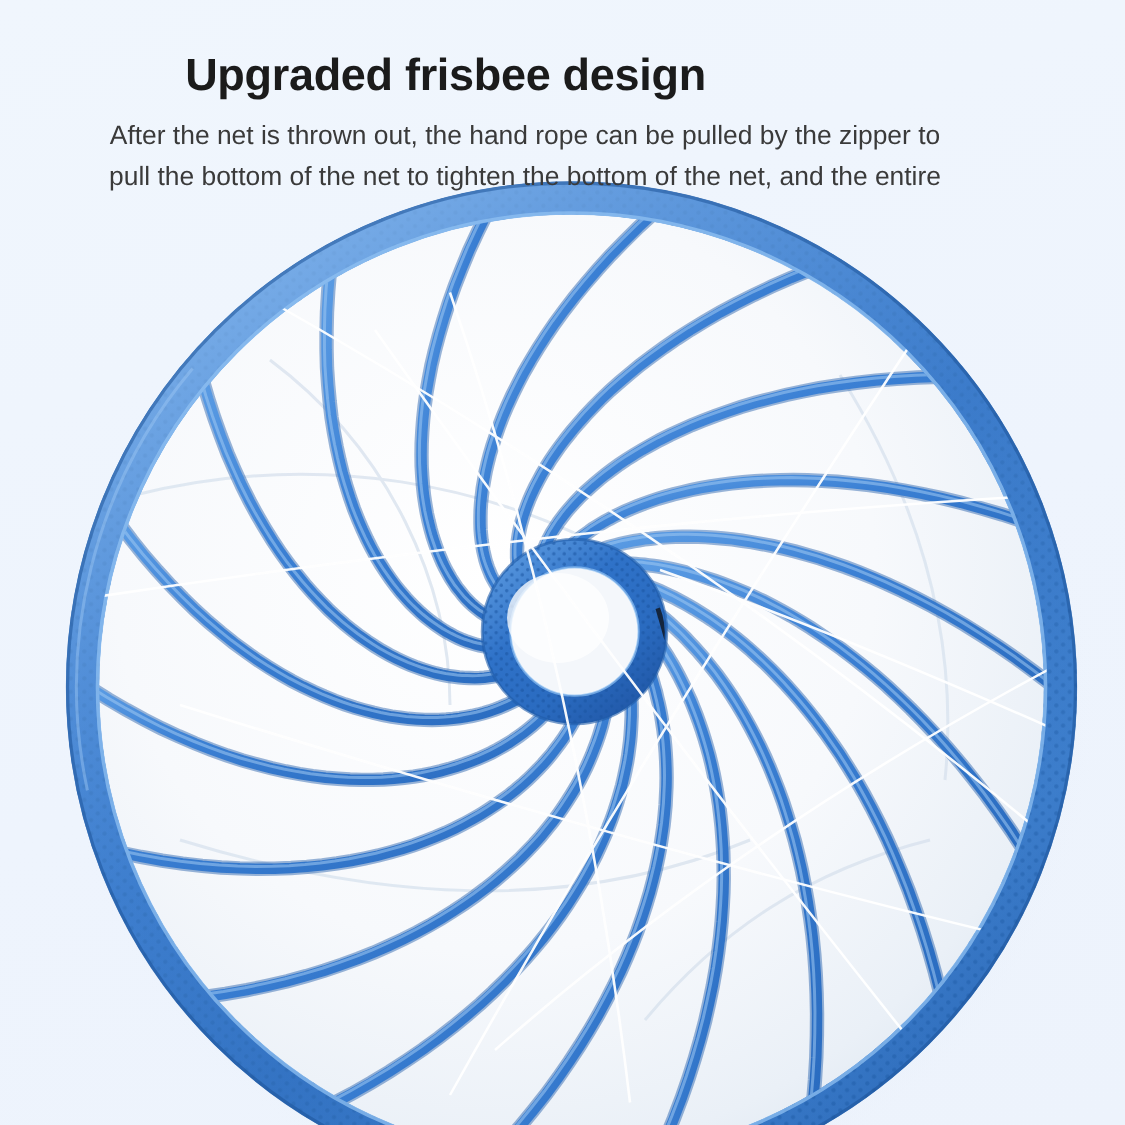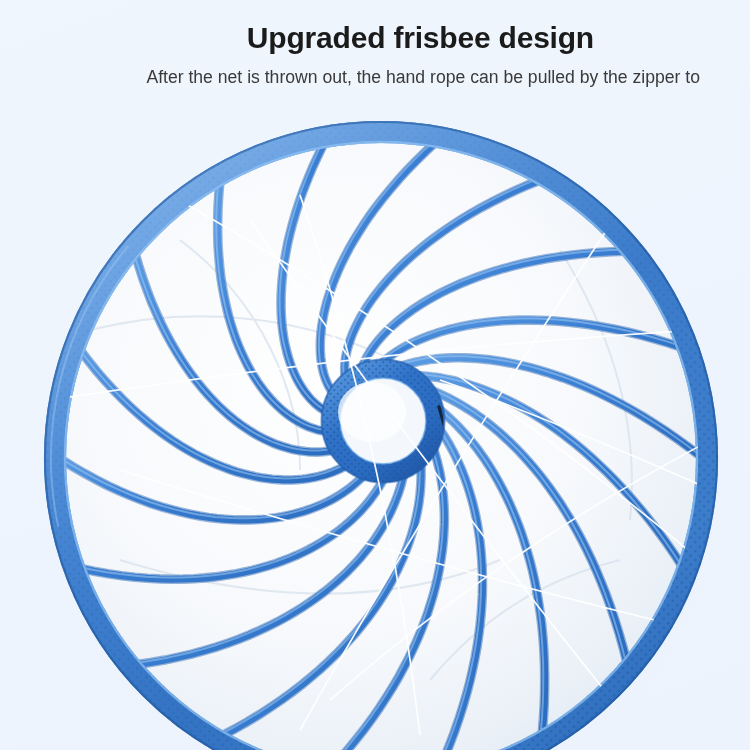--- a/index.html
+++ b/index.html
@@ -14,22 +14,22 @@
   #page{
     position:relative;
     width:750px;height:750px;
     background:linear-gradient(160deg,#f0f6fd 0%,#eef4fd 55%,#edf3fc 100%);
     overflow:hidden;
   }
   
   .text-block{
     position:absolute;
     left:0;top:0;width:594px;
-    padding-top:20px;
-    text-align:right;
+    padding-top:33px;
+    text-align:center;
     z-index:5;
   }
   .title{
     font-size:30px;
     font-weight:bold;
     color:#1b1b1b;
     letter-spacing:-0.2px;
     line-height:1.18;
     margin:0 0 9px 0;
   }
@@ -232,16 +232,17 @@
           <path d="M50,400 Q401,347 700,330"></path>
           <path d="M440,380 Q566.5,424.5 745,505"></path>
         </g>
     </svg>
   </div>
 
   <div class="text-block">
     <h1 class="title">Upgraded frisbee design</h1>
     <p class="desc">
       <span class="ln">After the net is thrown out, the hand rope can be pulled by the zipper to</span>
+      <span class="ln">pull the bottom of the net to tighten the bottom of the net, and the entire</span>
     </p>
   </div>
 
 </div>
 
 </body></html>

